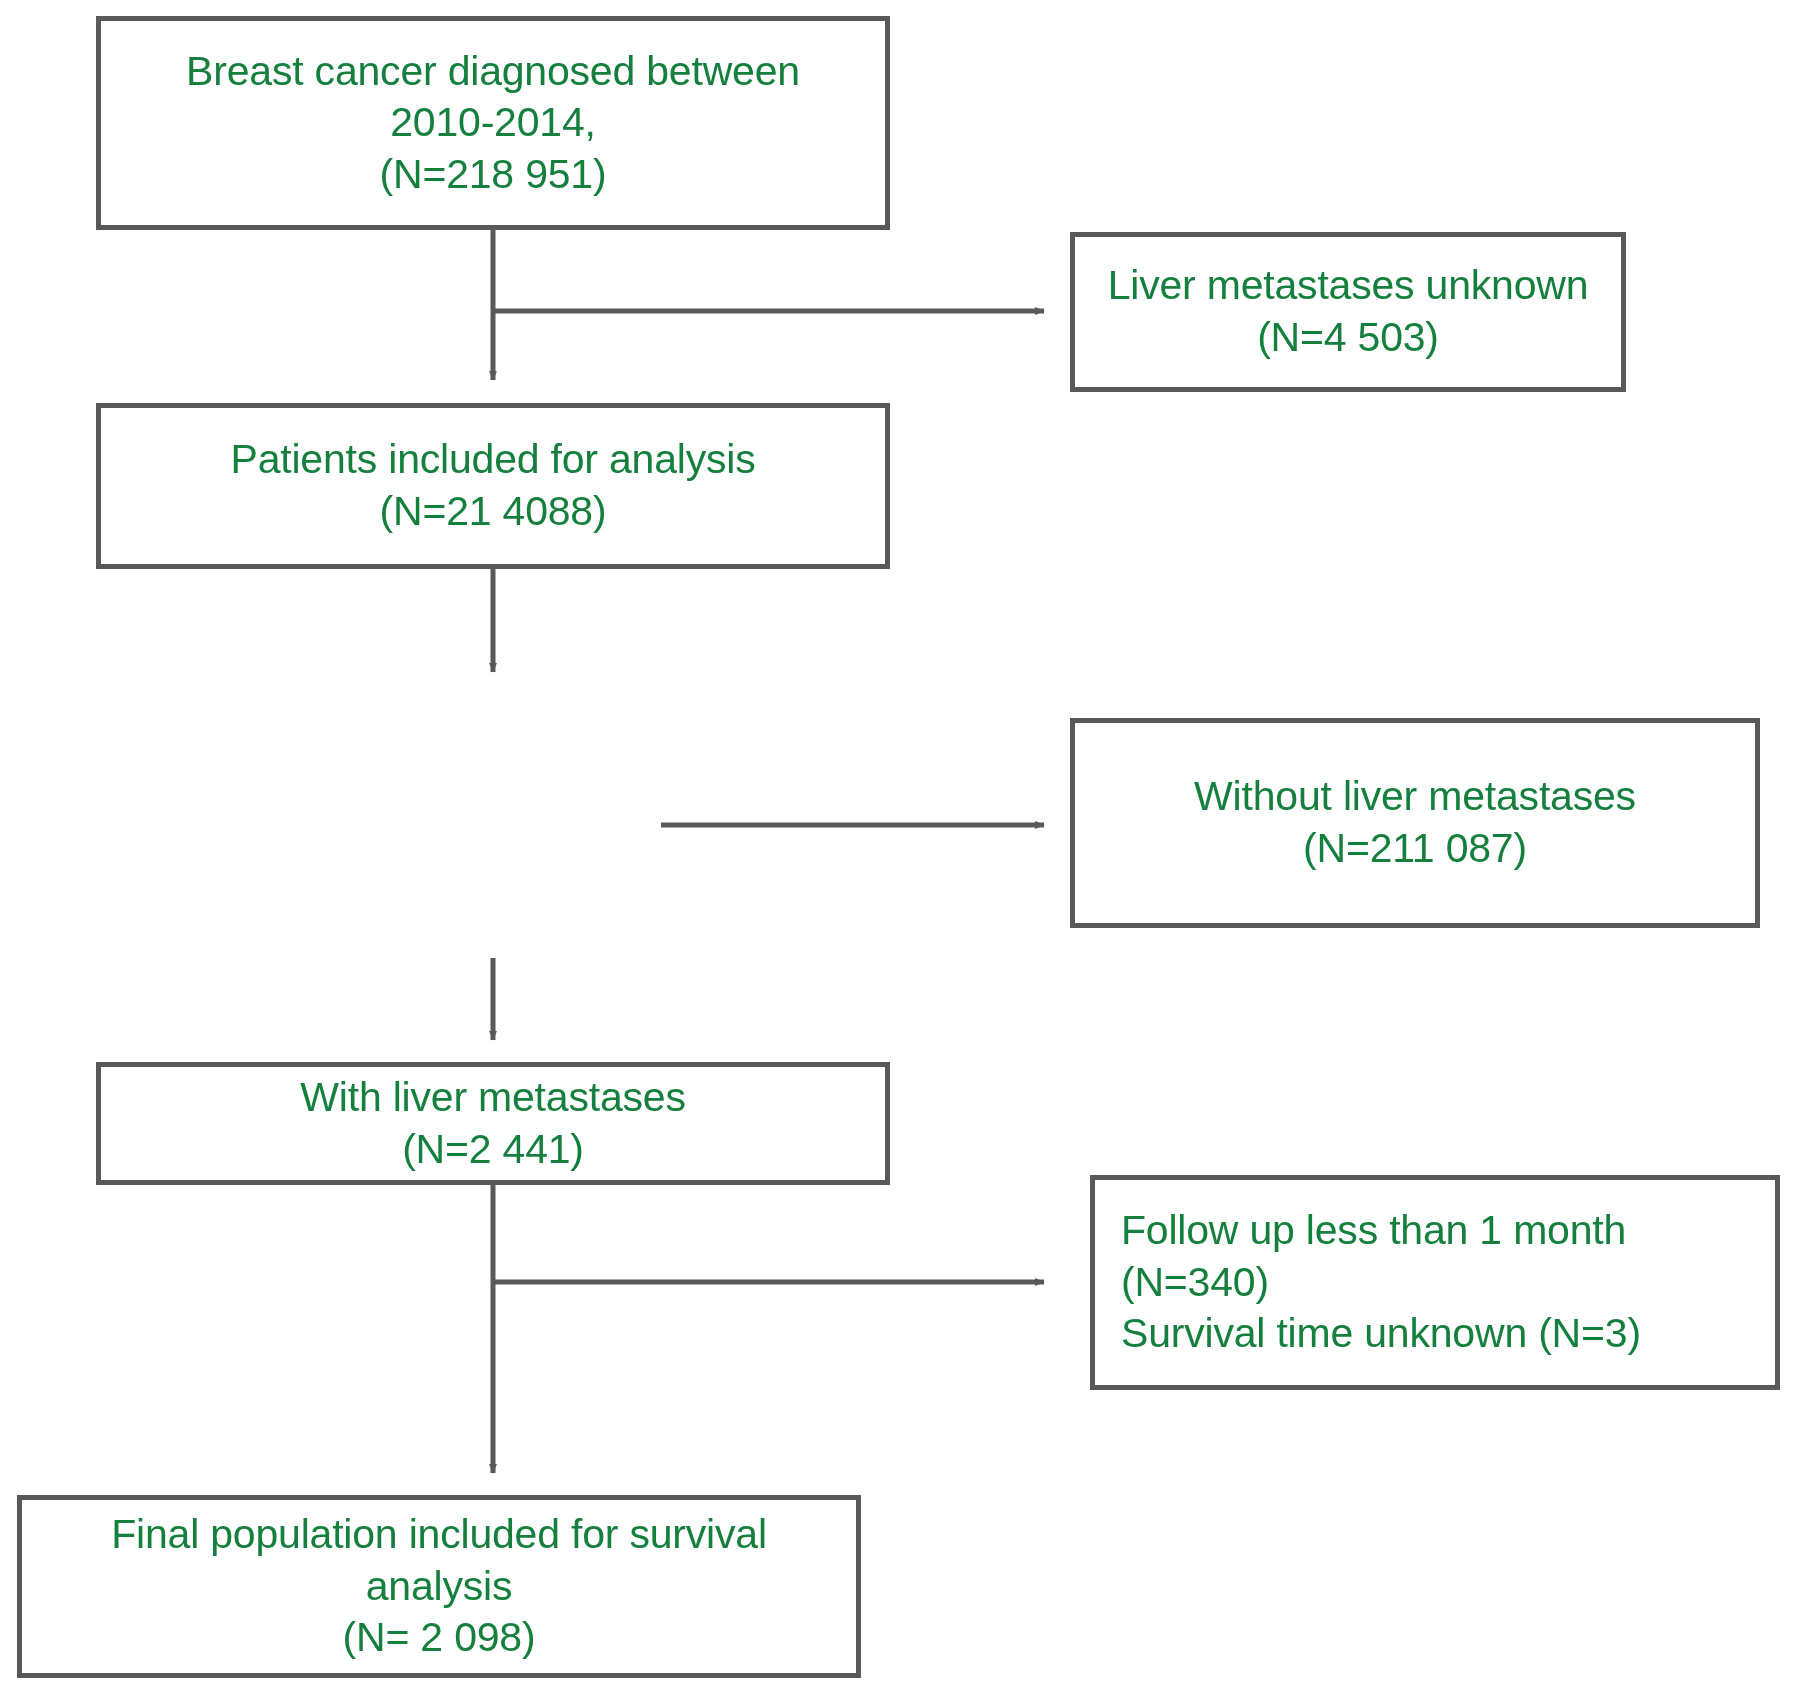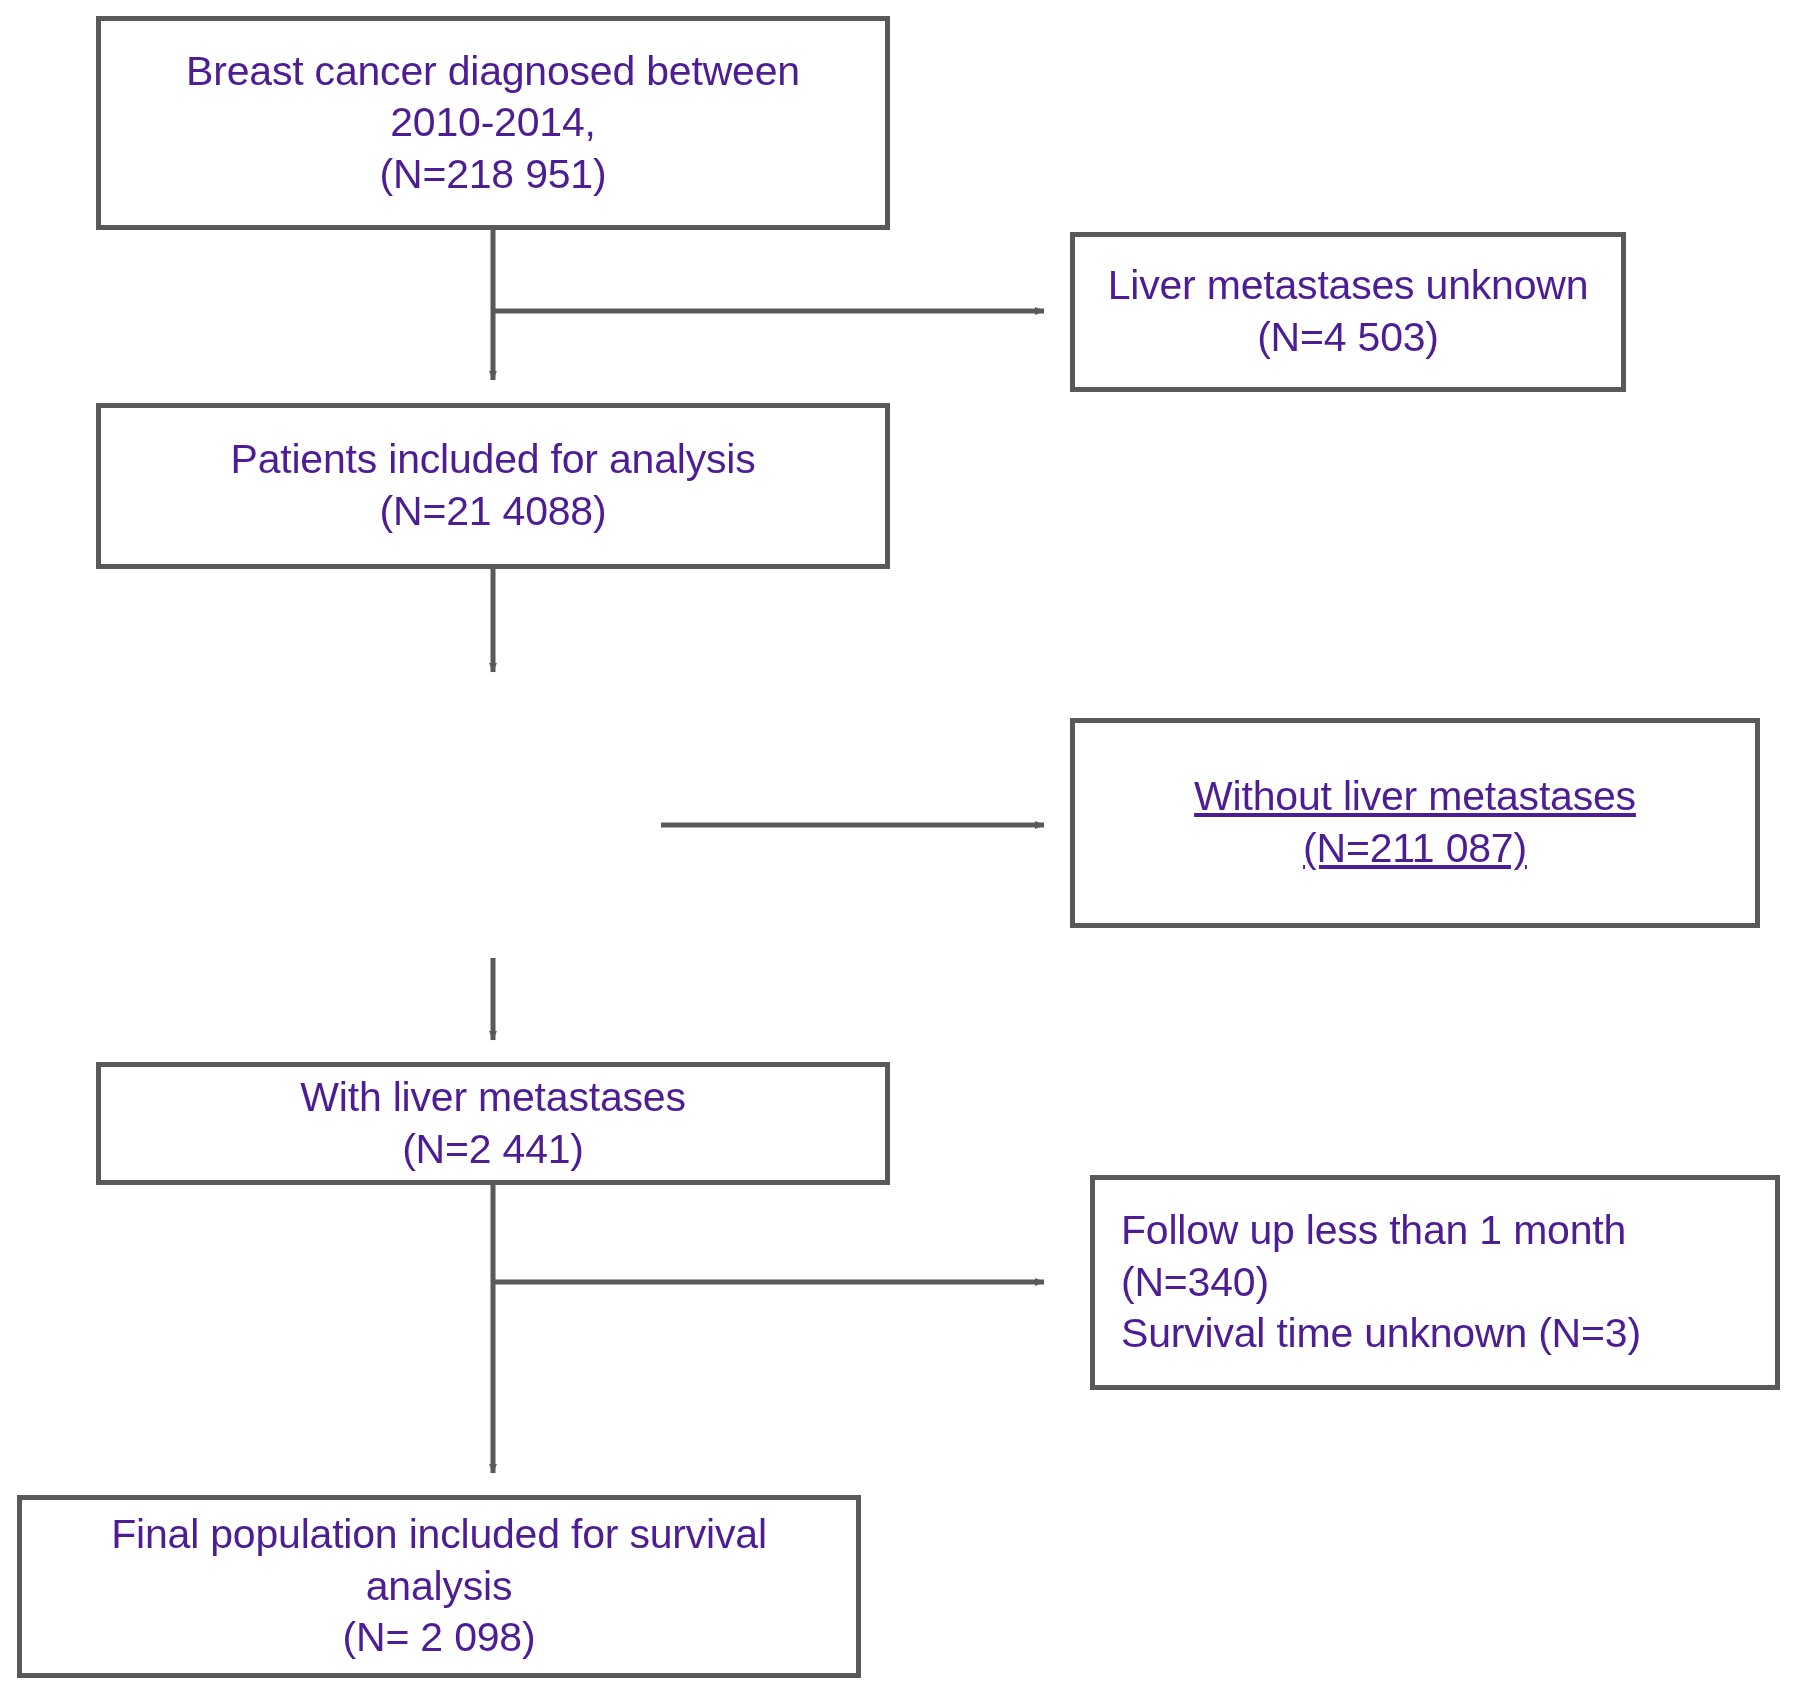--- a/index.html
+++ b/index.html
@@ -13,21 +13,21 @@
     height: 1694px;
     background: #ffffff;
     font-family: "Liberation Sans", sans-serif;
     overflow: hidden;
   }
   .node {
     position: absolute;
     box-sizing: border-box;
     border: 5px solid #595959;
     background: #ffffff;
-    color: #4c1d95;
+    color: #15803d;
     display: flex;
     align-items: center;
     justify-content: center;
     text-align: center;
     font-size: 41px;
     line-height: 1.26;
     letter-spacing: -0.2px;
     white-space: pre-line;
     padding: 0 14px;
   }
@@ -107,21 +107,21 @@
     <span>Liver metastases unknown
 (N=4 503)</span>
   </div>
 
   <div class="node" style="left:96px; top:403px; width:794px; height:166px;">
     <span>Patients included for analysis
 (N=21 4088)</span>
   </div>
 
 
-  <div class="node" style="left:1070px; top:718px; width:690px; height:210px;text-decoration:underline;">
+  <div class="node" style="left:1070px; top:718px; width:690px; height:210px;">
     <span>Without liver metastases
 (N=211 087)</span>
   </div>
 
   <div class="node" style="left:96px; top:1062px; width:794px; height:123px;">
     <span>With liver metastases
 (N=2 441)</span>
   </div>
 
   <div class="node left-align" style="left:1070px; top:1175px; width:690px; height:215px;margin-left:20px;">

